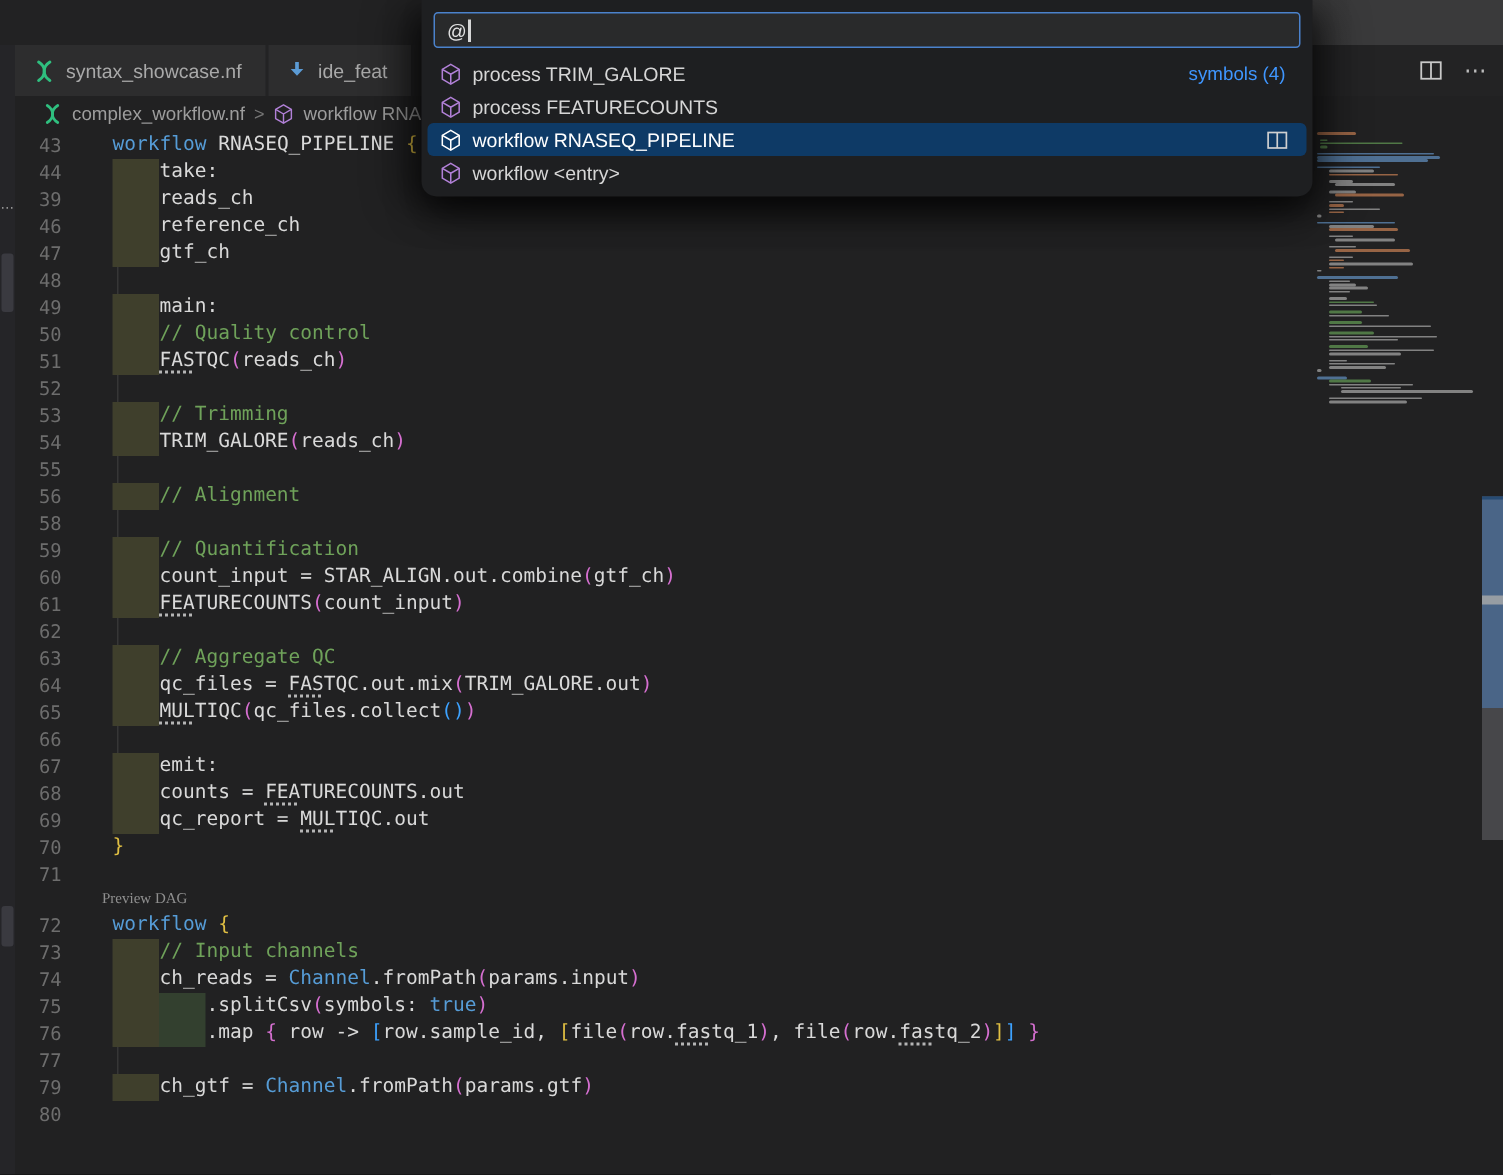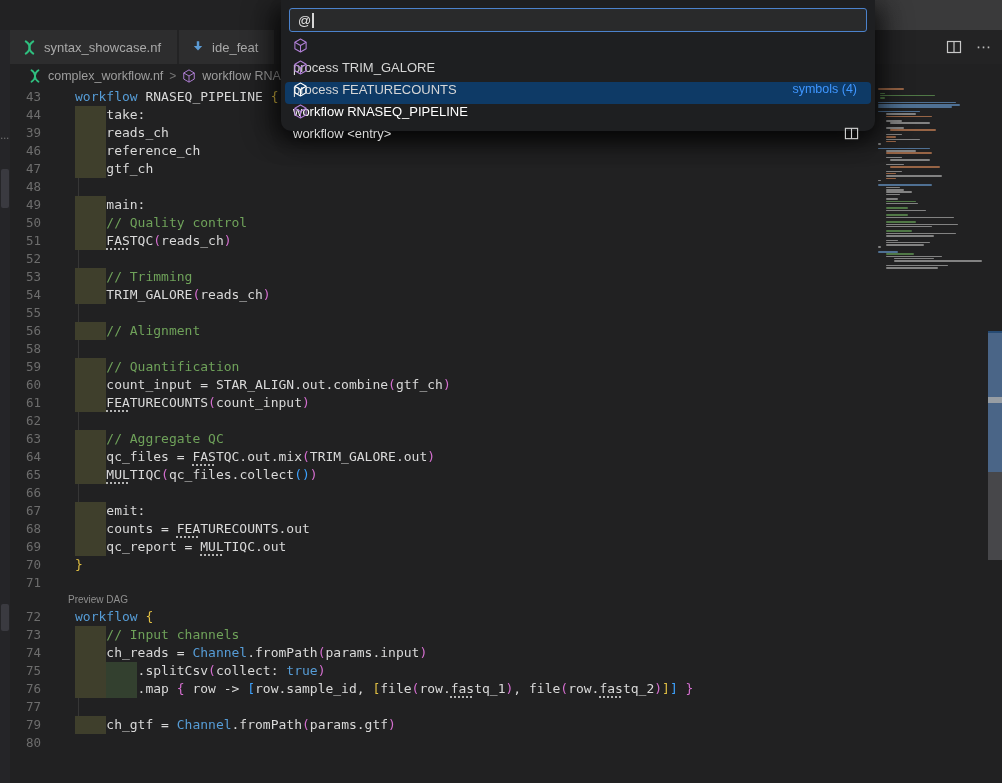--- a/index.html
+++ b/index.html
@@ -38,21 +38,21 @@
     font-family:"DejaVu Sans Mono", monospace; font-size:13px; line-height:18px; }
   .crow { position:relative; height:18px; display:flex; white-space:pre; }
   .crow.cur { background:#2a2a2b; }
   .crow.cur .ln { color:#c8c8c8; }
   .ln { width:47px; padding-right:18px; text-align:center; color:#6d6d6d; font-size:12.5px; flex:0 0 65px; z-index:1; }
   .codetxt { position:relative; z-index:1; }
   .band { position:absolute; top:0; bottom:0; width:31px; z-index:0; }
   .band.l1 { left:65px; background:#3f3f2c; }
   .band.l2 { left:96px; background:#33402f; }
   .iguide { position:absolute; left:68px; top:0; bottom:0; width:1px; background:#363636; z-index:0; }
-  .codelens { height:16px; padding-left:58px; font-family:Liberation Sans, sans-serif;
+  .codelens { height:16px; padding-left:58px; font-family:Liberation Serif, serif;
     font-size:10px; color:#8f8f8f; line-height:15px; }
   .tk-kw { color:#569cd6; } .tk-id { color:#d9d9d9; } .tk-cm { color:#6fa25a; }
   .tk-b1 { color:#e0bf43; } .tk-b2 { color:#d56fd0; } .tk-b3 { color:#3da2ff; }
   .tk-idu { color:#d9d9d9; text-decoration:underline dotted #b5b5b5 1.5px; text-underline-offset:3px; }
 
   
   .minimap { position:absolute; left:878px; top:88px; width:110px; height:200px; }
   .mrow { height:2.31px; }
   .mbar { height:1.5px; border-radius:1px; opacity:.8; }
   .mm-c { background:#5d8f50; } .mm-b { background:#5b85b0; } .mm-id { background:#9b9b9b; } .mm-o { background:#b5764f; }
@@ -64,22 +64,22 @@
   .sb-slider { position:absolute; left:0; top:472px; width:14px; height:88px; background:#47474a; }
 
   
   .quickopen { position:absolute; left:281px; top:0; width:594px; height:131px; background:#1e1f21;
     border-radius:0 0 10px 10px; box-shadow:0 10px 22px rgba(0,0,0,.62), -14px 6px 26px rgba(0,0,0,.38), 14px 6px 26px rgba(0,0,0,.30);
     padding-top:8px; z-index:10; }
   .qo-inputwrap { margin:0 8px 6px 8px; height:24px; background:#292a2b; border:1px solid #4b82cc;
     border-radius:3px; display:flex; align-items:center; padding:0 8px; }
   .qo-query { color:#e2e2e2; font-size:13px; }
   .caret { display:inline-block; width:1.5px; height:15px; background:#d6d6d6; margin-left:1px; vertical-align:-3px; }
-  .qo-row { height:22px; margin:0 4px; border-radius:4px; display:flex; align-items:flex-start;
-    padding:0 8px; color:#d6d6d6; font-size:13px; gap:7px;flex-direction:column; }
+  .qo-row { height:22px; margin:0 4px; border-radius:4px; display:flex; align-items:center;
+    padding:0 8px; color:#d6d6d6; font-size:13px; gap:7px; }
   .qo-row .sym { display:flex; color:#b180d7; }
   .qo-row.sel { background:#0e3a66; color:#ffffff; }
   .qo-row.sel .sym { color:#ffffff; }
   .qo-label { white-space:pre; }
   .qo-badge { margin-left:auto; color:#3f96ff; font-size:12.5px; padding-right:6px; }
   .qo-split { margin-left:auto; display:flex; color:#d0d0d0; padding-right:4px; }
 
   svg { display:block; }
 </style>
 </head>
@@ -168,21 +168,21 @@
       <div class="crow"><div class="iguide"></div><span class="ln">66</span><span class="codetxt"></span></div>
       <div class="crow"><div class="band l1"></div><span class="ln">67</span><span class="codetxt"><span class="tk-id">    emit:</span></span></div>
       <div class="crow"><div class="band l1"></div><span class="ln">68</span><span class="codetxt"><span class="tk-id">    counts = </span><span class="tk-idu">FEA</span><span class="tk-id">TURECOUNTS.out</span></span></div>
       <div class="crow"><div class="band l1"></div><span class="ln">69</span><span class="codetxt"><span class="tk-id">    qc_report = </span><span class="tk-idu">MUL</span><span class="tk-id">TIQC.out</span></span></div>
       <div class="crow"><span class="ln">70</span><span class="codetxt"><span class="tk-b1">}</span></span></div>
       <div class="crow"><span class="ln">71</span><span class="codetxt"></span></div>
       <div class="codelens">Preview DAG</div>
       <div class="crow"><span class="ln">72</span><span class="codetxt"><span class="tk-kw">workflow </span><span class="tk-b1">{</span></span></div>
       <div class="crow"><div class="band l1"></div><span class="ln">73</span><span class="codetxt"><span class="tk-id">    </span><span class="tk-cm">// Input channels</span></span></div>
       <div class="crow"><div class="band l1"></div><span class="ln">74</span><span class="codetxt"><span class="tk-id">    ch_reads = </span><span class="tk-kw">Channel</span><span class="tk-id">.fromPath</span><span class="tk-b2">(</span><span class="tk-id">params.input</span><span class="tk-b2">)</span></span></div>
-      <div class="crow"><div class="band l1"></div><div class="band l2"></div><span class="ln">75</span><span class="codetxt"><span class="tk-id">        .splitCsv</span><span class="tk-b2">(</span><span class="tk-id">collect: </span><span class="tk-kw">true</span><span class="tk-b2">)</span></span></div>
+      <div class="crow"><div class="band l1"></div><div class="band l2"></div><span class="ln">75</span><span class="codetxt"><span class="tk-id">        .splitCsv</span><span class="tk-b2">(</span><span class="tk-id">symbols: </span><span class="tk-kw">true</span><span class="tk-b2">)</span></span></div>
       <div class="crow"><div class="band l1"></div><div class="band l2"></div><span class="ln">76</span><span class="codetxt"><span class="tk-id">        .map </span><span class="tk-b2">{</span><span class="tk-id"> row -&gt; </span><span class="tk-b3">[</span><span class="tk-id">row.sample_id, </span><span class="tk-b1">[</span><span class="tk-id">file</span><span class="tk-b2">(</span><span class="tk-id">row.</span><span class="tk-idu">fas</span><span class="tk-id">tq_1</span><span class="tk-b2">)</span><span class="tk-id">, file</span><span class="tk-b2">(</span><span class="tk-id">row.</span><span class="tk-idu">fas</span><span class="tk-id">tq_2</span><span class="tk-b2">)</span><span class="tk-b1">]</span><span class="tk-b3">]</span><span class="tk-id"> </span><span class="tk-b2">}</span></span></div>
       <div class="crow"><div class="iguide"></div><span class="ln">77</span><span class="codetxt"></span></div>
       <div class="crow"><div class="band l1"></div><span class="ln">79</span><span class="codetxt"><span class="tk-id">    ch_gtf = </span><span class="tk-kw">Channel</span><span class="tk-id">.fromPath</span><span class="tk-b2">(</span><span class="tk-id">params.gtf</span><span class="tk-b2">)</span></span></div>
       <div class="crow"><span class="ln">80</span><span class="codetxt"></span></div>
     </div>
 
   <div class="minimap" id="minimap">
       <div class="mrow">
         <div class="mbar mm-o" style="margin-left: 0px; width: 26px;"></div>
       </div>

